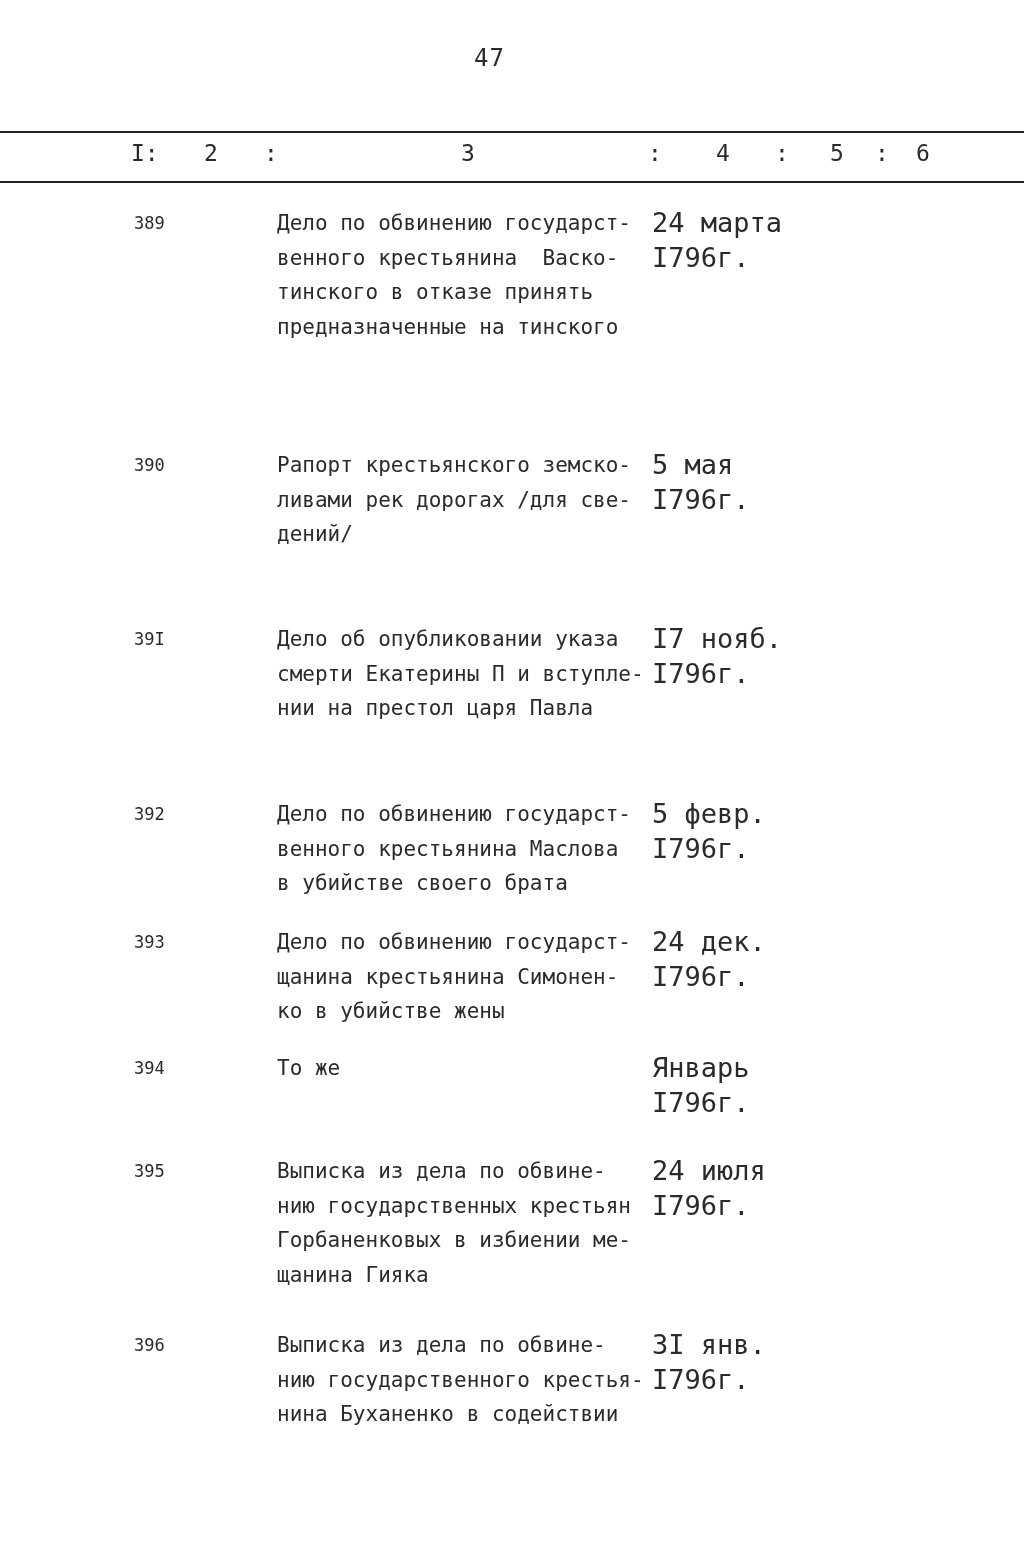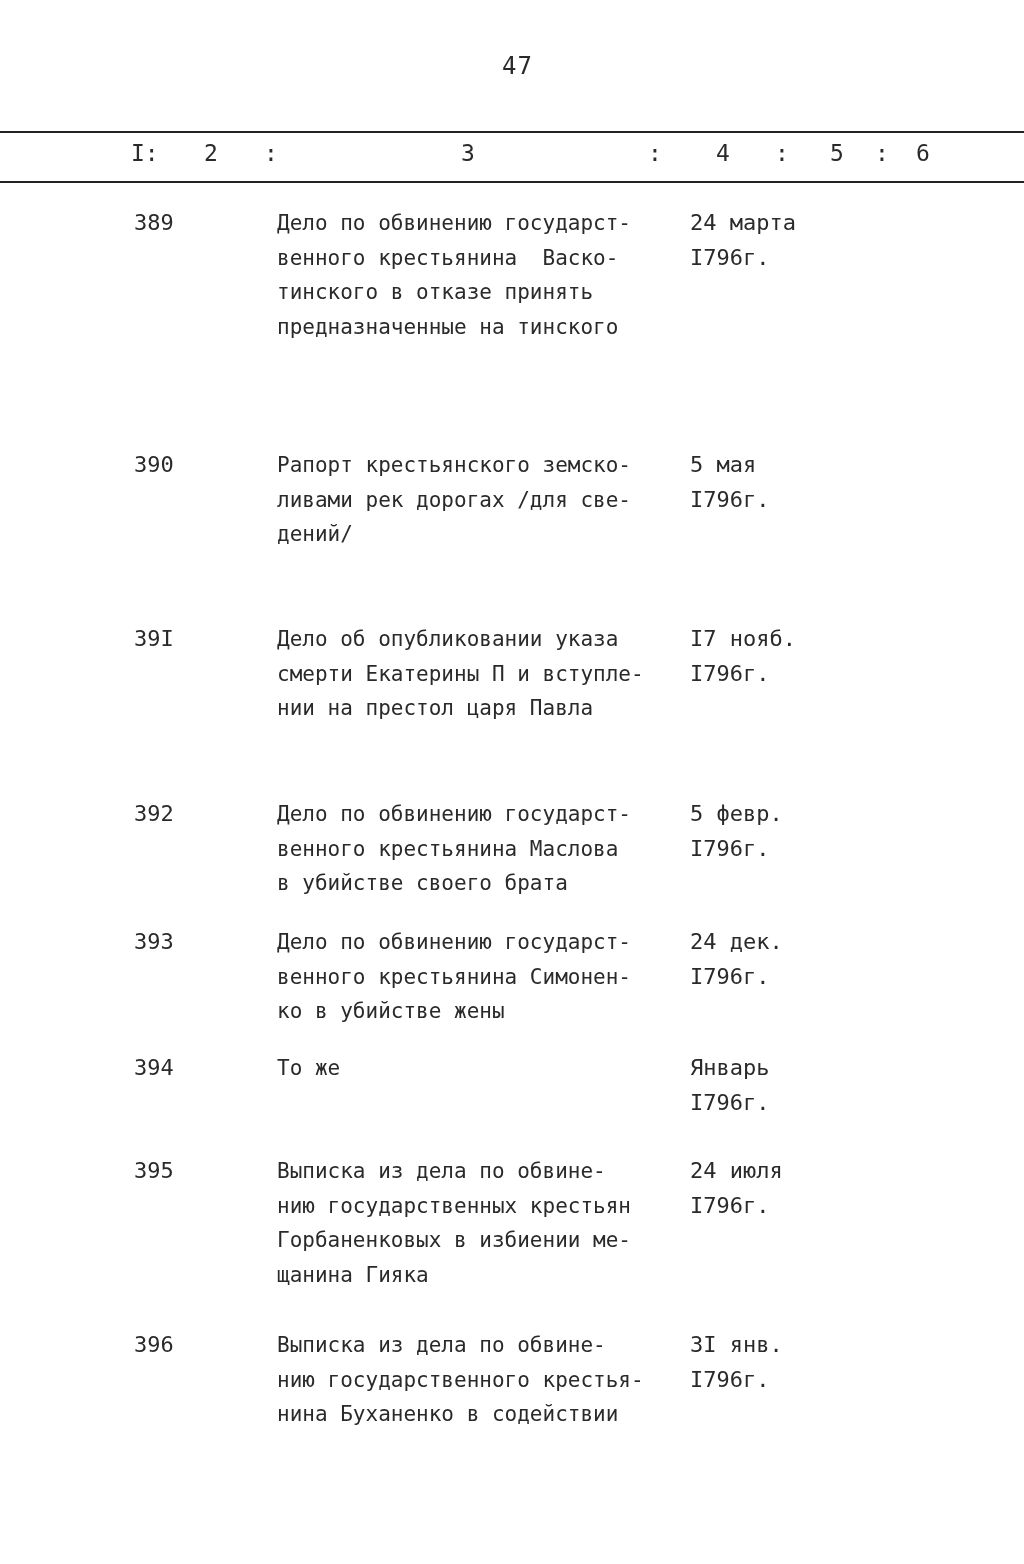--- a/index.html
+++ b/index.html
@@ -5,41 +5,41 @@
   html, body { margin: 0; padding: 0; }
   body {
     width: 1024px; height: 1564px;
     background: #ffffff;
     position: relative;
     overflow: hidden;
     font-family: "DejaVu Sans Mono", "Liberation Mono", monospace;
     color: #2a2a2a;
   }
   .page-number {
-    position: absolute; left: 474px; top: 52px;
-    font-size: 24px; letter-spacing: 1px; margin-left: 28px;
+    position: absolute; left: 474px; top: 44px;
+    font-size: 24px; letter-spacing: 1px;
   }
   .rule {
     position: absolute; left: 0; width: 1024px; height: 2px; background: #222;
   }
   .rule.top { top: 131px; }
   .rule.bottom { top: 181px; }
   .col-head {
     position: absolute; top: 140px; font-size: 23px;
   }
   .row { position: absolute; left: 0; width: 1024px; }
   .num {
-    position: absolute; left: 134px; font-size: 22px; line-height: 34.5px;
+    position: absolute; left: 134px; font-size: 17px; line-height: 34.5px;
   }
   .desc {
     position: absolute; left: 277px; font-size: 21px; line-height: 34.5px;
     white-space: pre;
   }
   .date {
-    position: absolute; left: 690px; font-size: 22px; line-height: 34.5px;
+    position: absolute; left: 652px; font-size: 27px; line-height: 34.5px;
     white-space: pre;
   }
   .line { display: block; height: 34.5px; }
 </style>
 </head>
 <body>
 
 <div class="page-number">47</div>
 
 <div class="rule top"></div>
@@ -73,21 +73,21 @@
       <div class="desc"><span class="line">Дело об опубликовании указа</span><span class="line">смерти Екатерины П и вступле-</span><span class="line">нии на престол царя Павла</span></div>
       <div class="date"><span class="line">I7 нояб.</span><span class="line">I796г.</span></div>
     </div>
     <div class="row" style="top: 797px;">
       <div class="num">392</div>
       <div class="desc"><span class="line">Дело по обвинению государст-</span><span class="line">венного крестьянина Маслова</span><span class="line">в убийстве своего брата</span></div>
       <div class="date"><span class="line">5 февр.</span><span class="line">I796г.</span></div>
     </div>
     <div class="row" style="top: 925px;">
       <div class="num">393</div>
-      <div class="desc"><span class="line">Дело по обвинению государст-</span><span class="line">венного крестьянина Симонен-</span><span class="line">ко в убийстве жены</span></div>
+      <div class="desc"><span class="line">Дело по обвинению государст-</span><span class="line">щанина крестьянина Симонен-</span><span class="line">ко в убийстве жены</span></div>
       <div class="date"><span class="line">24 дек.</span><span class="line">I796г.</span></div>
     </div>
     <div class="row" style="top: 1051px;">
       <div class="num">394</div>
       <div class="desc"><span class="line">То же</span></div>
       <div class="date"><span class="line">Январь</span><span class="line">I796г.</span></div>
     </div>
     <div class="row" style="top: 1154px;">
       <div class="num">395</div>
       <div class="desc"><span class="line">Выписка из дела по обвине-</span><span class="line">нию государственных крестьян</span><span class="line">Горбаненковых в избиении ме-</span><span class="line">щанина Гияка</span></div>

